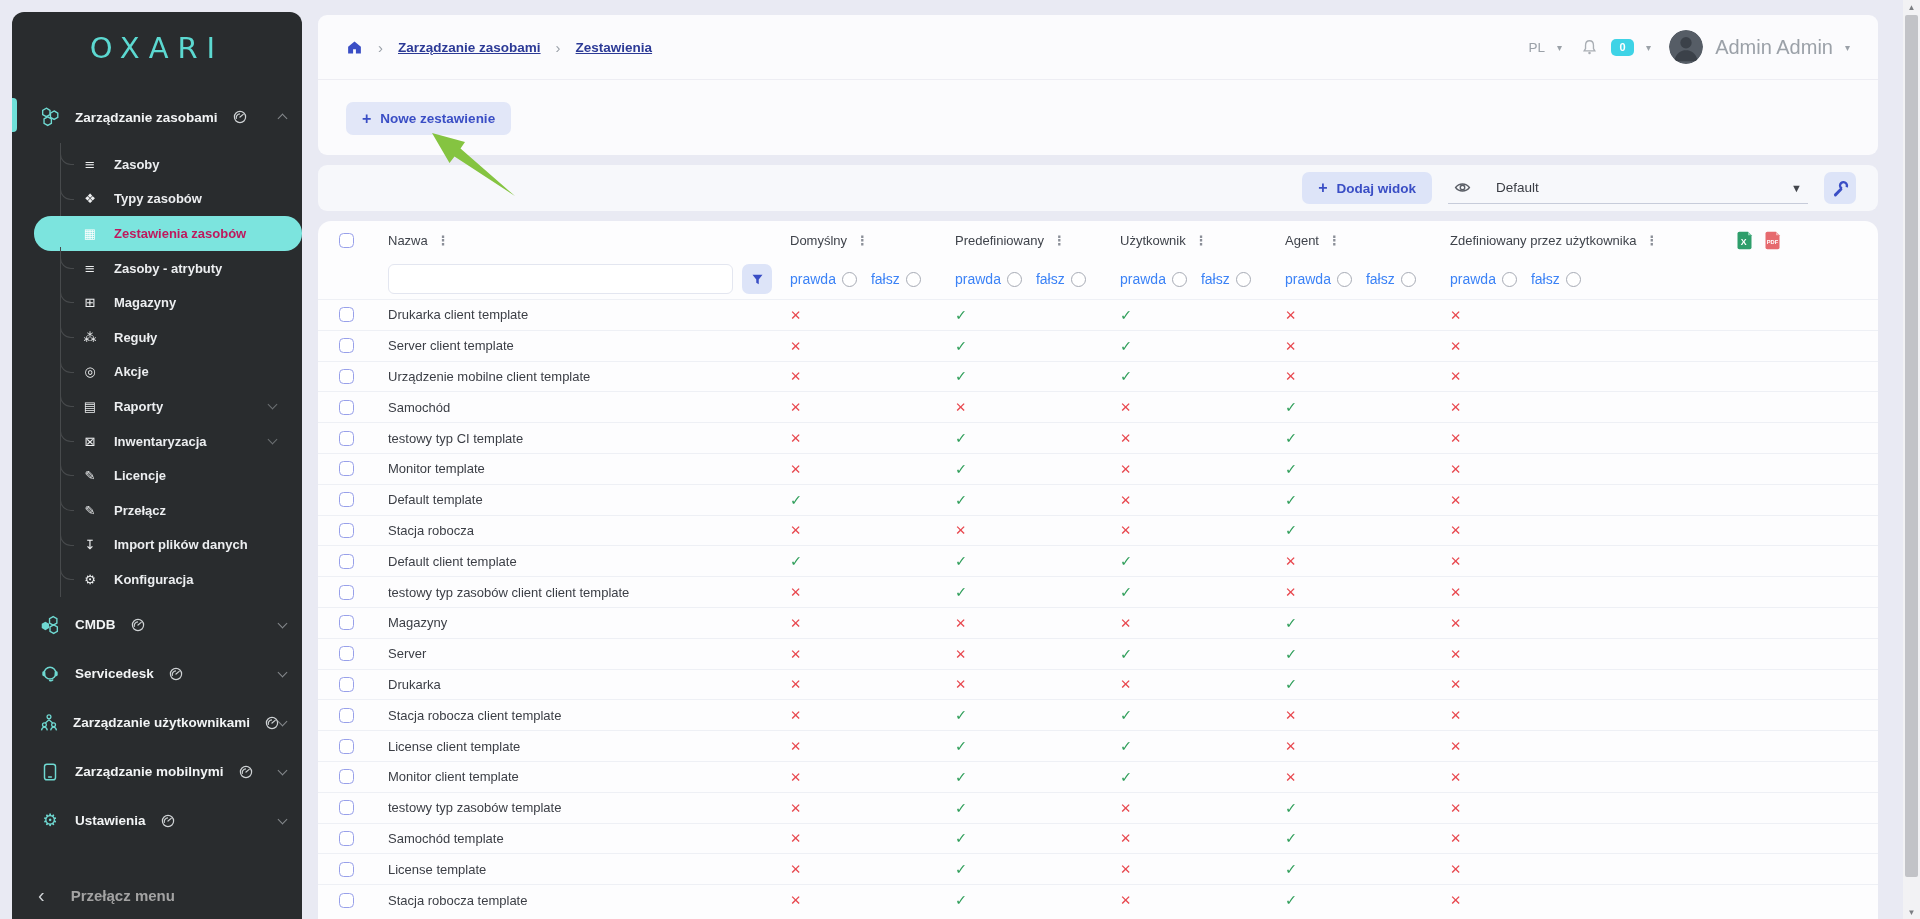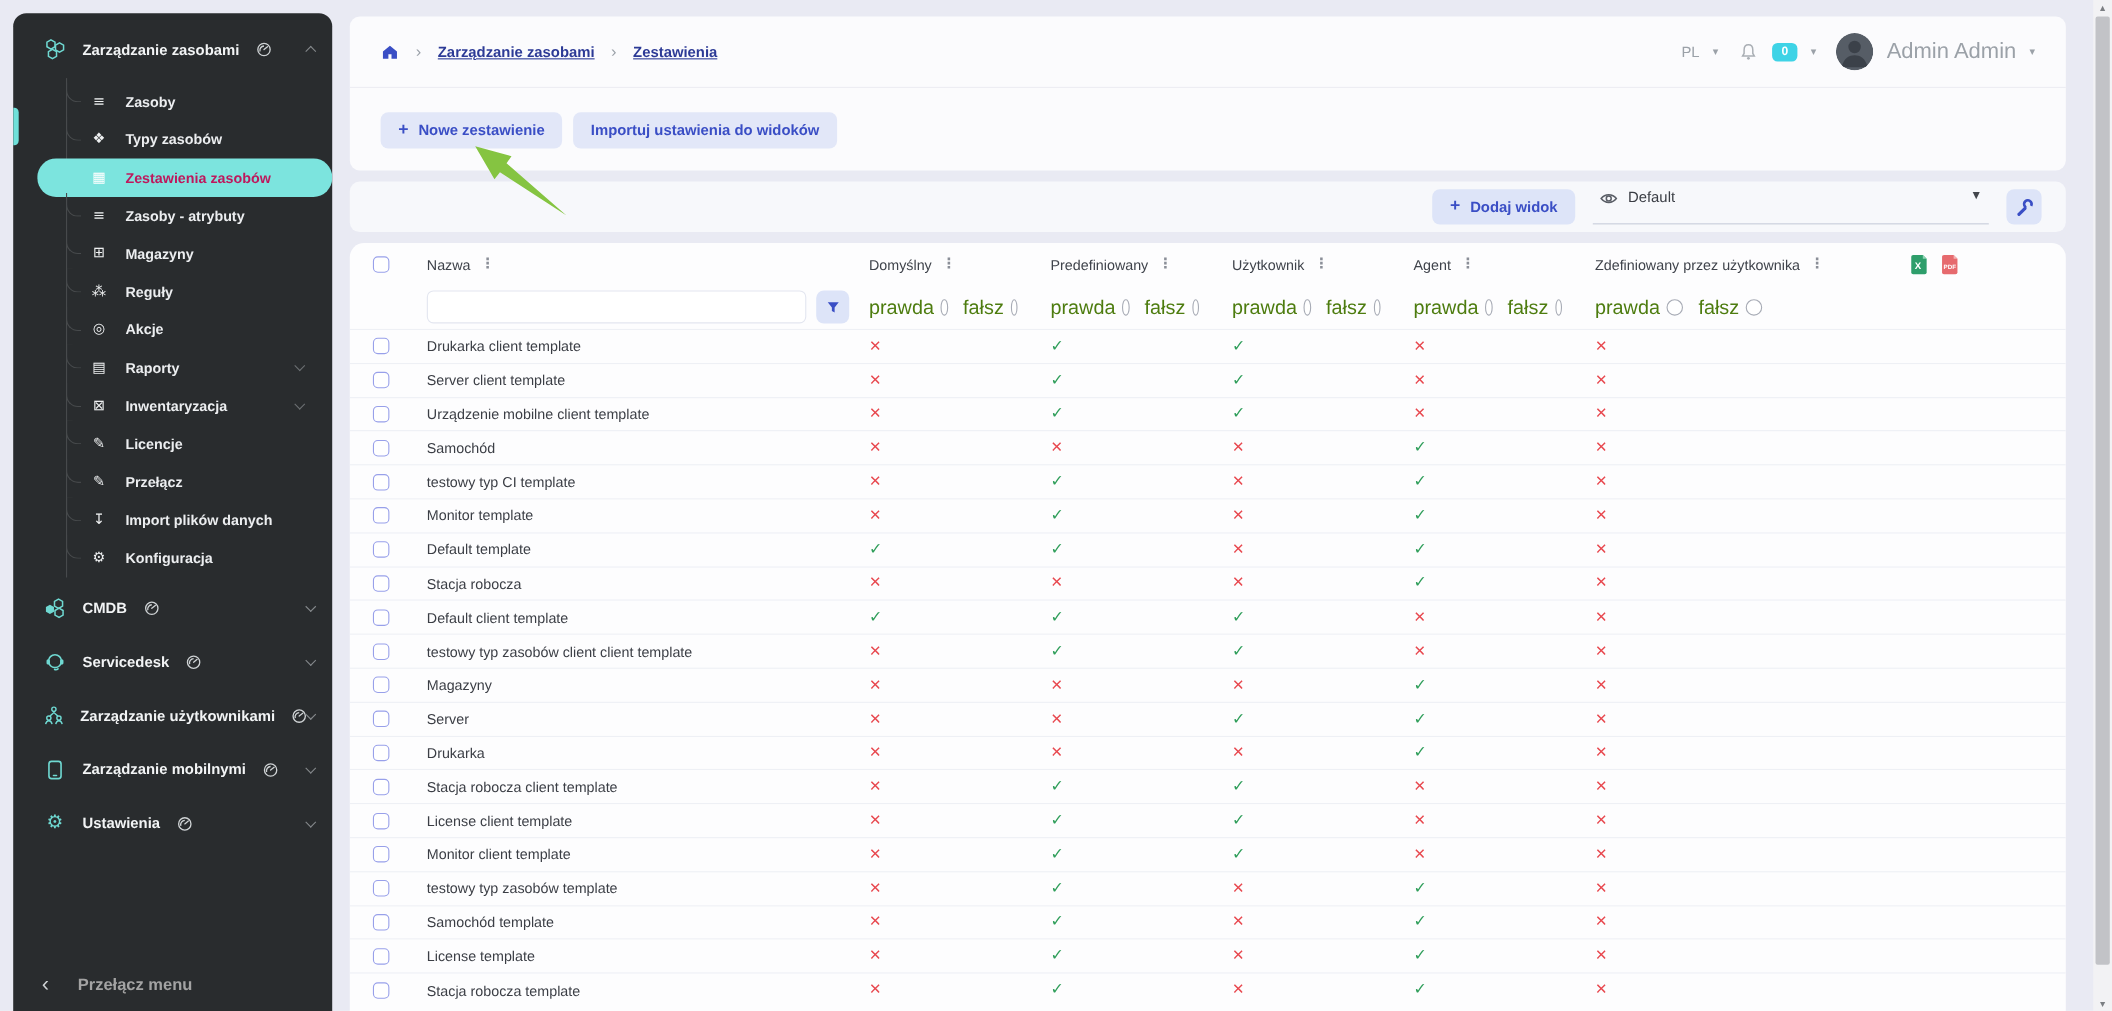--- a/index.html
+++ b/index.html
@@ -60,41 +60,41 @@
   .actions-row { display:flex; gap:10px; padding:22px 28px 20px; }
   .btn { height:33px; background:#e2e7f8; color:#3a4ec5; border:none; border-radius:7px;
     font-family:inherit; font-size:13.5px; font-weight:700; padding:0 16px; display:flex;
     align-items:center; gap:9px; cursor:pointer; }
   .btn .plus { font-size:16px; font-weight:700; }
 
   
   .toolbar-card { margin-top:10px; height:46px; background:#f7f8fb; display:flex; align-items:center;
     justify-content:flex-end; gap:16px; padding:0 22px; }
   .view-select { width:360px; height:32px; border-bottom:1px solid #c7ccda; display:flex;
-    gap:9px; padding:0 6px; cursor:pointer; }
+    align-items:center; gap:25px; padding:0 6px; cursor:pointer; }
   .view-select .v-label { font-size:13.5px; color:#3a3d44; }
   .view-select .v-caret { margin-left:auto; color:#43464c; font-size:11px; }
   .icon-btn { width:32px; height:32px; background:#dde4f8; border:none; border-radius:7px;
     display:flex; align-items:center; justify-content:center; cursor:pointer; }
 
   
   .table-card { margin-top:10px; background:#fdfdfe; height:783px; overflow:hidden;border-radius:13px; }
   .tgrid { display:grid; grid-template-columns:56px 400px 165px 165px 165px 165px 255px 1fr; align-items:center; }
   .thead { height:38px; }
   .th { display:flex; align-items:center; gap:9px; font-size:13px; font-weight:500; color:#3f434b; padding-left:16px; }
   .th.name-col { padding-left:14px; }
   .dots { color:#8b8f98; font-family:"DejaVu Sans", sans-serif; font-size:13px; font-weight:700; cursor:pointer; letter-spacing:0; }
   .cb-cell { display:flex; justify-content:center; }
   .cbx { width:15px; height:15px; border:1.6px solid #98a0ea; border-radius:4.5px; background:#fff; cursor:pointer; display:inline-block; }
   .export-cell { display:flex; gap:7px; padding-left:45px; }
   .tfilter { height:40px; }
   .filter-name { display:flex; align-items:center; gap:9px; padding-left:14px; }
   .filter-input { width:345px; height:30px; border:1px solid #e3e6f0; border-radius:6px; background:#fff;
     font-family:inherit; font-size:13px; padding:0 10px; color:#3b3e45; }
-  .radio-group { display:flex; align-items:center; font-size:18px; color:#4d7c0f; padding-left:16px; }
+  .radio-group { display:flex; align-items:center; font-size:14px; color:#3b82f6; padding-left:16px; }
   .radio { width:15px; height:15px; border:1.5px solid #a7abb5; border-radius:50%; background:#fff;
     margin-left:6px; margin-right:14px; cursor:pointer; display:inline-block; }
   .tbody .trow { height:30.8px; border-top:1px solid #eef0f5; }
   .tname { font-size:13px; color:#3b3e45; padding-left:14px; white-space:nowrap; overflow:hidden; }
   .mark { padding-left:16px; font-family:"DejaVu Sans", sans-serif; }
   .mark.yes { color:#2f9e5a; font-size:14.5px; font-weight:600; }
   .mark.no  { color:#e8484f; font-size:13.5px; font-weight:700; }
 
   
   .annotation { position:absolute; left:410px; top:124px; pointer-events:none; }
@@ -102,20 +102,21 @@
   
   .scrollbar { position:absolute; right:0; top:0; width:17px; height:919px; background:#f2f2f4; }
   .sb-arrow { position:absolute; left:0; width:17px; height:14px; display:flex; align-items:center;
     justify-content:center; font-size:8px; color:#7b7e82; cursor:pointer; }
   .sb-thumb { position:absolute; left:2px; width:13px; top:15px; height:862px; background:#c2c3c7; border-radius:2px; cursor:pointer; }
 </style>
 </head>
 <body>
 
 <aside class="sidebar">
+  <div class="logo">OXARI</div>
   <div class="active-ind"></div>
   <nav class="side-nav" id="side-nav">
   <div class="side-group">
     <div class="side-section">
       <span class="s-icon">
             <svg width="22" height="22" viewBox="0 0 24 24">
               <polygon points="8.0,2.4 12.0,4.7 12.0,9.3 8.0,11.6 4.0,9.3 4.0,4.7" fill="none" stroke="#6fd9d2" stroke-width="1.5"></polygon>
               <polygon points="16.5,5.4 20.5,7.7 20.5,12.3 16.5,14.6 12.5,12.3 12.5,7.7" fill="none" stroke="#6fd9d2" stroke-width="1.5"></polygon>
               <polygon points="9.5,11.9 13.5,14.2 13.5,18.8 9.5,21.1 5.5,18.8 5.5,14.2" fill="none" stroke="#6fd9d2" stroke-width="1.5"></polygon>
             </svg>
@@ -344,23 +345,20 @@
         </span>
         <span class="username">Admin Admin</span>
         <span class="caret">▾</span>
       </div>
     </div>
     <div class="divider"></div>
     <div class="actions-row">
       <button class="btn">
         <span class="plus">+</span>
         <span>Nowe zestawienie</span>
-      </button>
-      <button class="btn">
-        <span>Importuj ustawienia do widoków</span>
       </button>
     </div>
   </section>
 
   <section class="card toolbar-card">
     <button class="btn" style="background:#dde4f8;height:32px;">
       <span class="plus">+</span>
       <span>Dodaj widok</span>
     </button>
     <div class="view-select">

